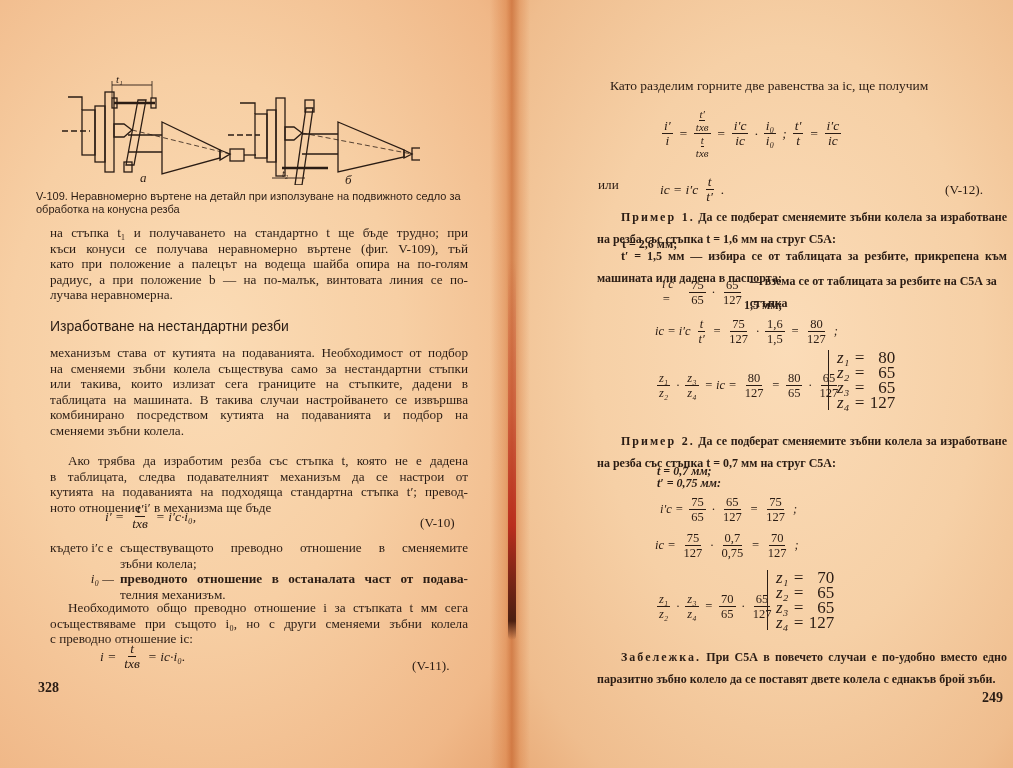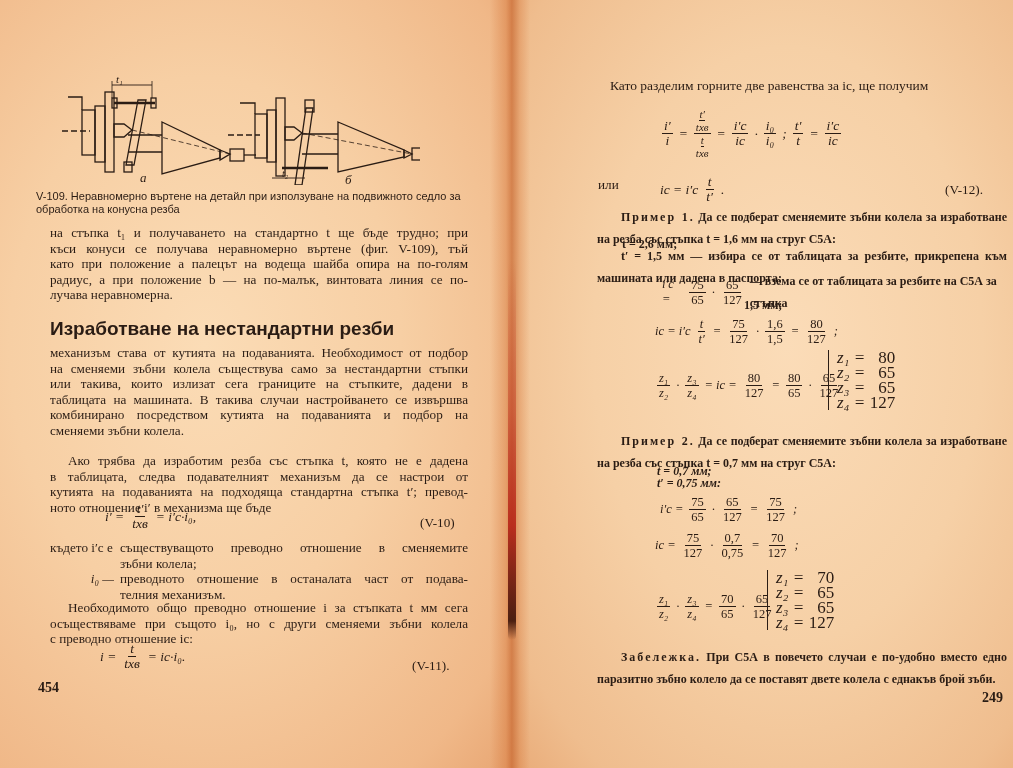--- a/index.html
+++ b/index.html
@@ -30,21 +30,21 @@
     position:absolute; left:508px; top:260px; width:8px; height:380px;
     background: linear-gradient(180deg, rgba(190,60,30,0) 0%, rgba(190,50,30,0.5) 40%, rgba(180,30,20,0.85) 70%, rgba(60,20,10,0.9) 95%, rgba(60,20,10,0) 100%);
     border-radius:4px;
   }
   .abs { position:absolute; }
   .txt { font-size:13.2px; line-height:15.5px; }
   .just { text-align:justify; text-align-last:justify; }
   .ind { text-indent:18px; }
   .i { font-style:italic; }
   .caption { font-size:11px; line-height:12.5px; font-family:"Liberation Sans", sans-serif; }
-  .heading { font-family:"Liberation Sans", sans-serif; font-weight:bold; font-size:19px; }
+  .heading { font-family:"Liberation Sans", sans-serif; font-weight:normal; font-size:14px; }
   .pagenum { font-size:14px; font-weight:bold; }
   .eqn { font-size:13.5px; font-style:italic; display:flex; align-items:center; gap:4px; }
   .frac { display:inline-flex; flex-direction:column; align-items:center; vertical-align:middle; font-style:normal; margin:0 2px; }
   .frac .n { border-bottom:1px solid #2a1c14; padding:0 2px; line-height:14px; }
   .frac .d { padding:0 2px; line-height:14px; }
   .frac.it { font-style:italic; }
   .small { font-size:12px; line-height:22px;font-weight:bold; }
   .spaced { letter-spacing:2px; }
   .zlist { border-left:1.3px solid #2a1c14; padding-left:8px; font-size:17px; line-height:15px; }
   .zlist div span.v { display:inline-block; width:30px; text-align:right; font-style:normal; }
@@ -146,42 +146,42 @@
 <div class="abs txt" style="left:420px; top:515px;">(V-10)</div>
 
 <div class="abs txt" style="left:50px; top:540px; width:418px;">
   <div style="display:flex;">
     <span style="width:70px;">където i′c е</span>
     <span style="flex:1;" class="just">съществуващото преводно отношение в сменяемите</span>
   </div>
   <div style="padding-left:70px;">зъбни колела;</div>
   <div style="display:flex;">
     <span style="width:70px; text-align:right; padding-right:6px; box-sizing:border-box;" class="i">i₀ —</span>
-    <span style="flex:1;" class="just">преводното отношение в останалата част от подава-</span>
+    <span style="flex:1;font-weight:bold;" class="just">преводното отношение в останалата част от подава-</span>
   </div>
   <div style="padding-left:70px;">телния механизъм.</div>
 </div>
 
 <div class="abs txt" style="left:50px; top:600px; width:418px;">
   <div class="just ind">Необходимото общо преводно отношение i за стъпката t мм сега</div>
   <div class="just">осъществяваме при същото i₀, но с други сменяеми зъбни колела</div>
   <div>с преводно отношение ic:</div>
 </div>
 
 <div class="abs eqn" style="left:100px; top:642px;">
   <span>i =</span>
   <span class="frac it">
       <span class="n">t</span>
       <span class="d">tхв</span>
     </span>
   <span>= ic·i₀.</span>
 </div>
 <div class="abs txt" style="left:412px; top:658px;">(V-11).</div>
 
-<div class="abs pagenum" style="left:38px; top:680px;">454</div>
+<div class="abs pagenum" style="left:38px; top:680px;">328</div>
 
 <div class="abs txt" style="left:610px; top:78px; font-size:13.5px;">Като разделим горните две равенства за ic, ще получим</div>
 
 <div class="abs eqn" style="left:660px; top:108px;">
   <span class="frac it">
       <span class="n">i′</span>
       <span class="d">i</span>
     </span>
   <span>=</span>
   <span class="frac it">

